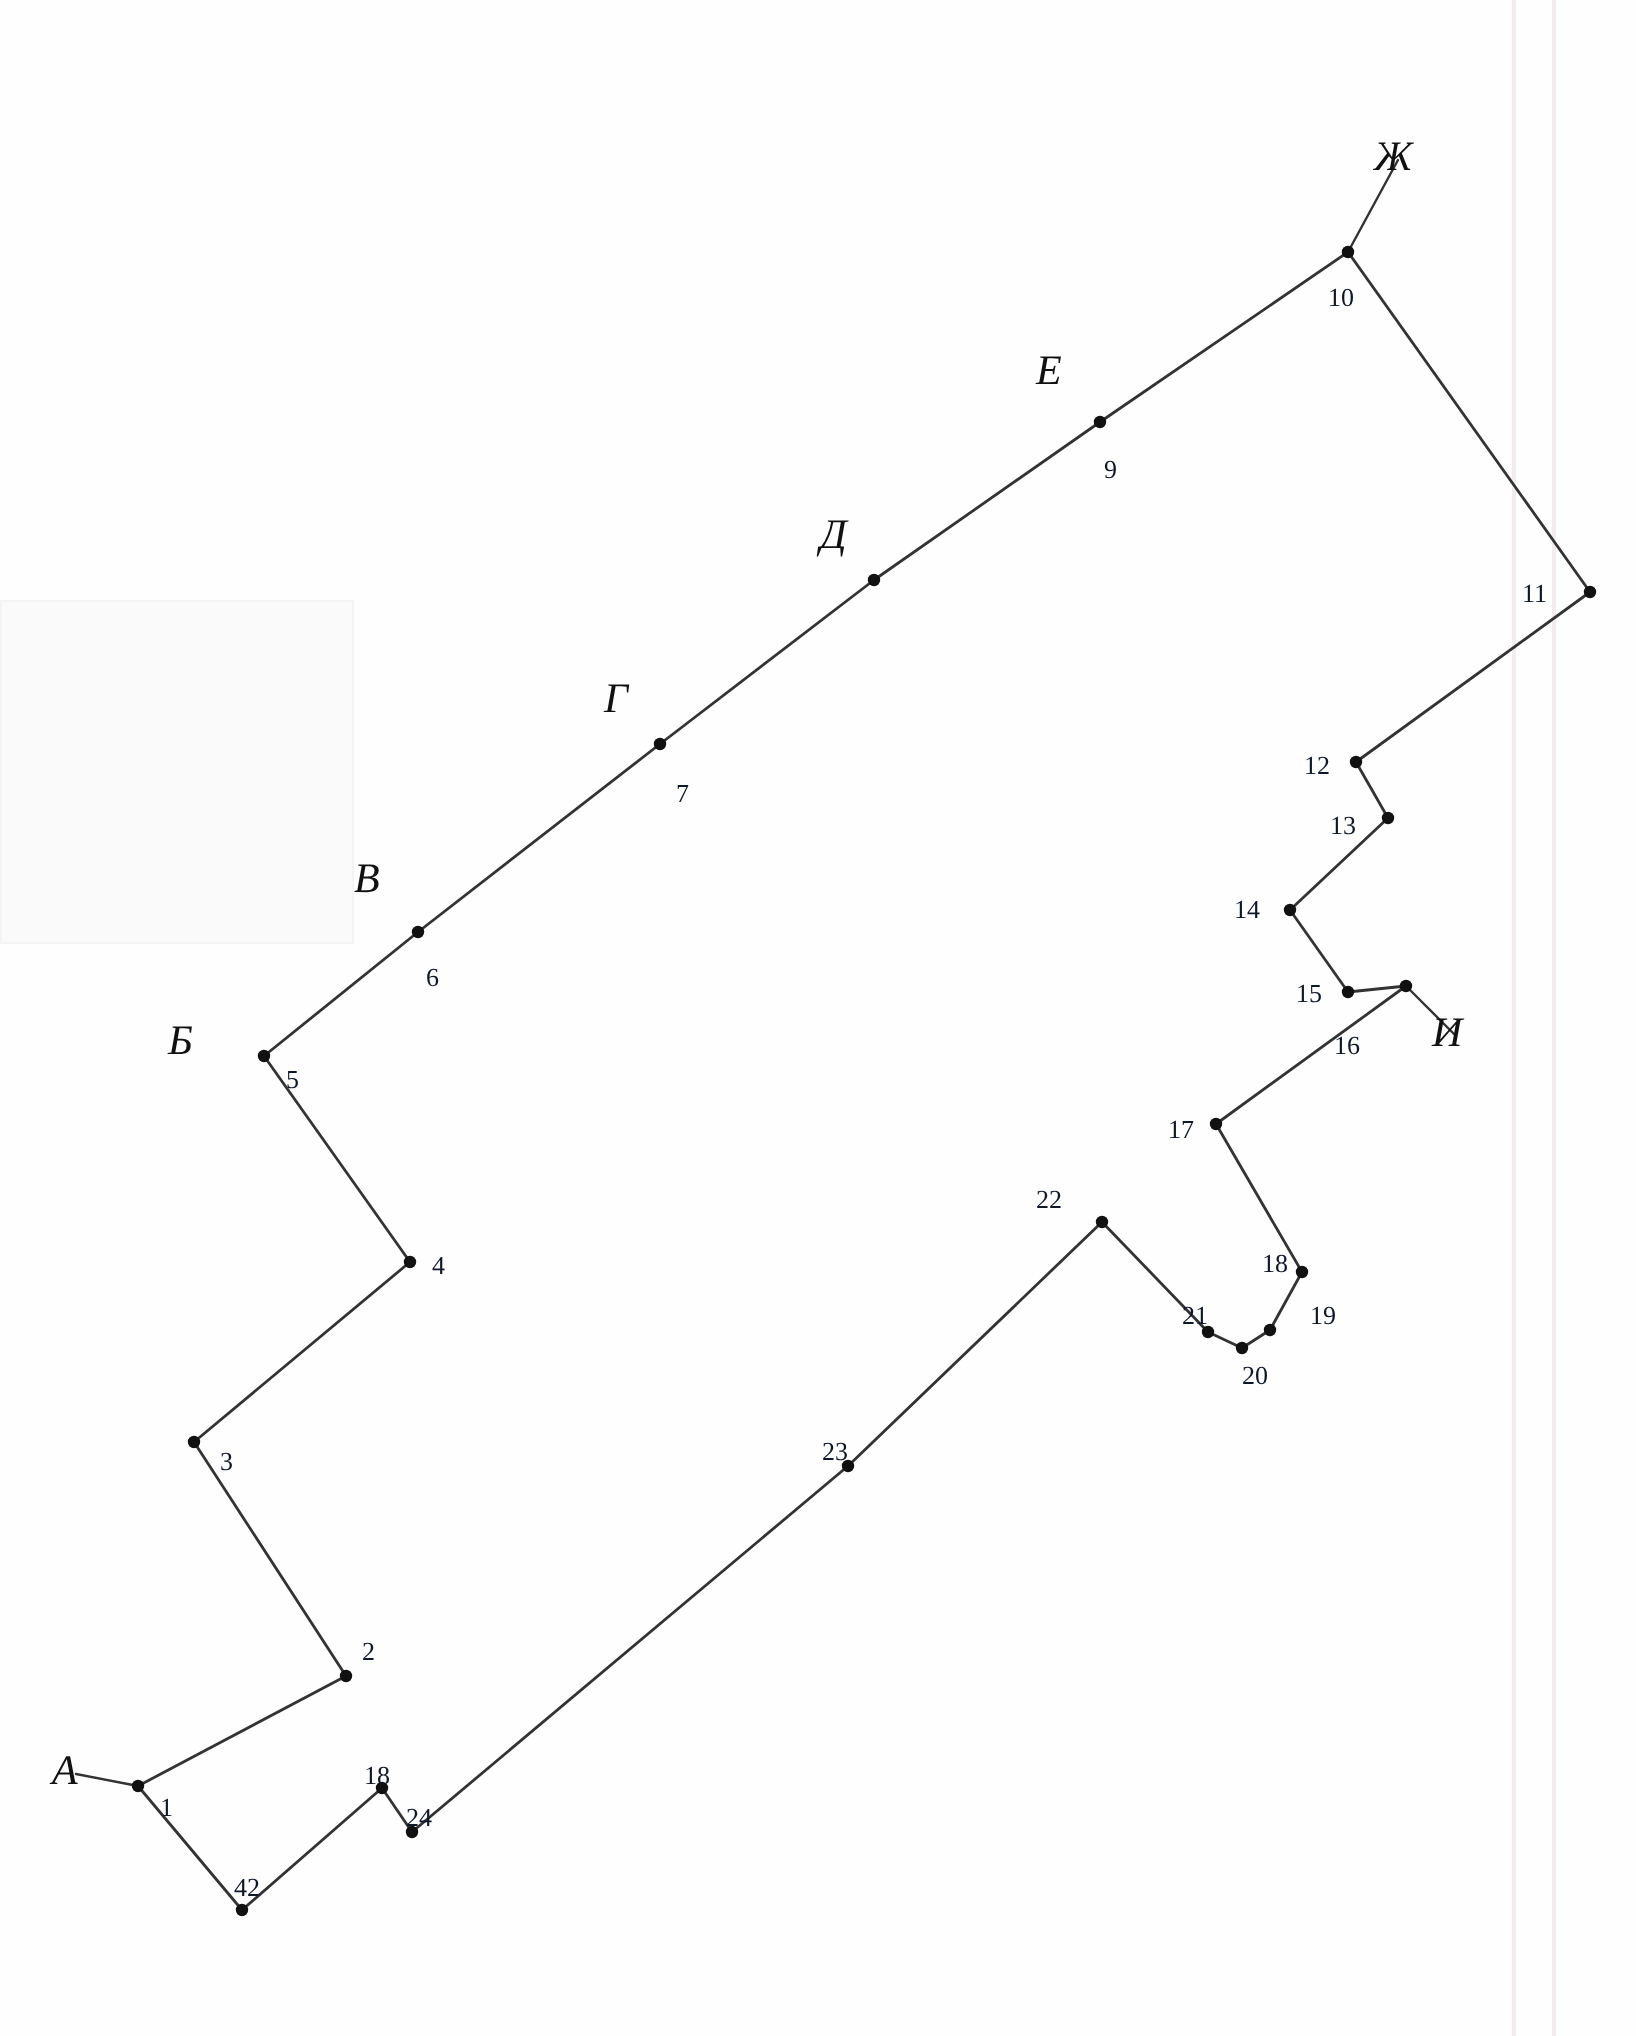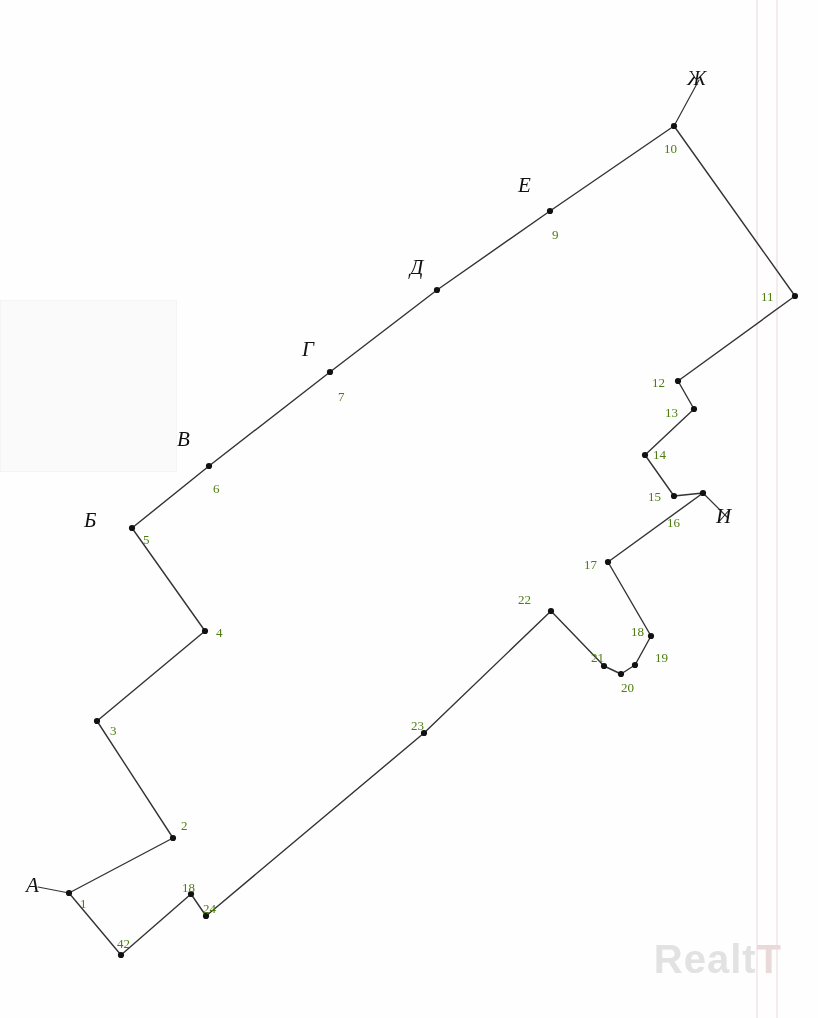--- a/index.html
+++ b/index.html
@@ -31,21 +31,21 @@
   svg.diagram {
     position: absolute;
     left: 0; top: 0;
     width: 818px;
     height: 1018px;
   }
   .vertex-num {
     position: absolute;
     font-family: "Liberation Serif", serif;
     font-size: 13px;
-    color: #4d7c0f;
+    color: #0f172a;
     white-space: nowrap;
   }
   .vertex-letter {
     position: absolute;
     font-family: "Liberation Serif", serif;
     font-style: italic;
     font-size: 21px;
     color: #111111;
     white-space: nowrap;
   }
@@ -129,21 +129,21 @@
       <div class="vertex-num" style="left: 110px; top: 723px;">3</div>
       <div class="vertex-num" style="left: 216px; top: 625px;">4</div>
       <div class="vertex-num" style="left: 143px; top: 532px;">5</div>
       <div class="vertex-num" style="left: 213px; top: 481px;">6</div>
       <div class="vertex-num" style="left: 338px; top: 389px;">7</div>
       <div class="vertex-num" style="left: 552px; top: 227px;">9</div>
       <div class="vertex-num" style="left: 664px; top: 141px;">10</div>
       <div class="vertex-num" style="left: 761px; top: 289px;">11</div>
       <div class="vertex-num" style="left: 652px; top: 375px;">12</div>
       <div class="vertex-num" style="left: 665px; top: 405px;">13</div>
-      <div class="vertex-num" style="left: 653px; top: 447px;">14</div>
+      <div class="vertex-num" style="left: 617px; top: 447px;">14</div>
       <div class="vertex-num" style="left: 648px; top: 489px; text-align: right;">15</div>
       <div class="vertex-num" style="left: 667px; top: 515px;">16</div>
       <div class="vertex-num" style="left: 584px; top: 557px;">17</div>
       <div class="vertex-num" style="left: 631px; top: 624px;">18</div>
       <div class="vertex-num" style="left: 655px; top: 650px;">19</div>
       <div class="vertex-num" style="left: 621px; top: 680px;">20</div>
       <div class="vertex-num" style="left: 591px; top: 650px;">21</div>
       <div class="vertex-num" style="left: 518px; top: 592px; text-align: right;">22</div>
       <div class="vertex-num" style="left: 411px; top: 718px;">23</div>
       <div class="vertex-num" style="left: 203px; top: 901px;">24</div>
@@ -154,16 +154,13 @@
       <div class="vertex-letter" style="left: 26px; top: 873px;">А</div>
       <div class="vertex-letter" style="left: 84px; top: 508px;">Б</div>
       <div class="vertex-letter" style="left: 177px; top: 427px;">В</div>
       <div class="vertex-letter" style="left: 302px; top: 337px;">Г</div>
       <div class="vertex-letter" style="left: 410px; top: 255px;">Д</div>
       <div class="vertex-letter" style="left: 518px; top: 173px;">Е</div>
       <div class="vertex-letter" style="left: 687px; top: 66px;">Ж</div>
       <div class="vertex-letter" style="left: 716px; top: 504px;">И</div>
     </div>
 
-  <div class="watermark">
-    <span>Realt</span><span class="accent">T</span>
-  </div>
 </div>
 
 </body></html>

